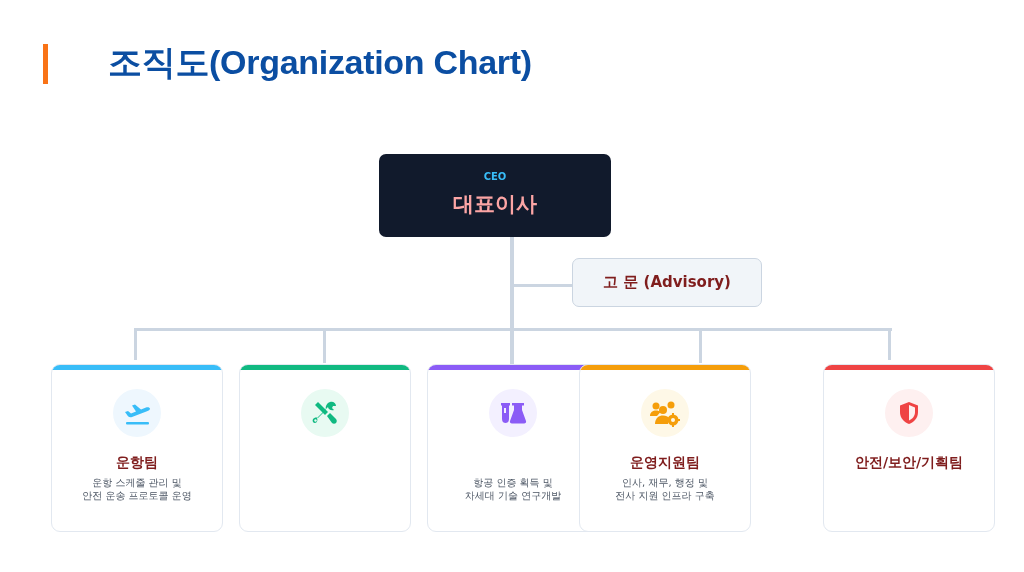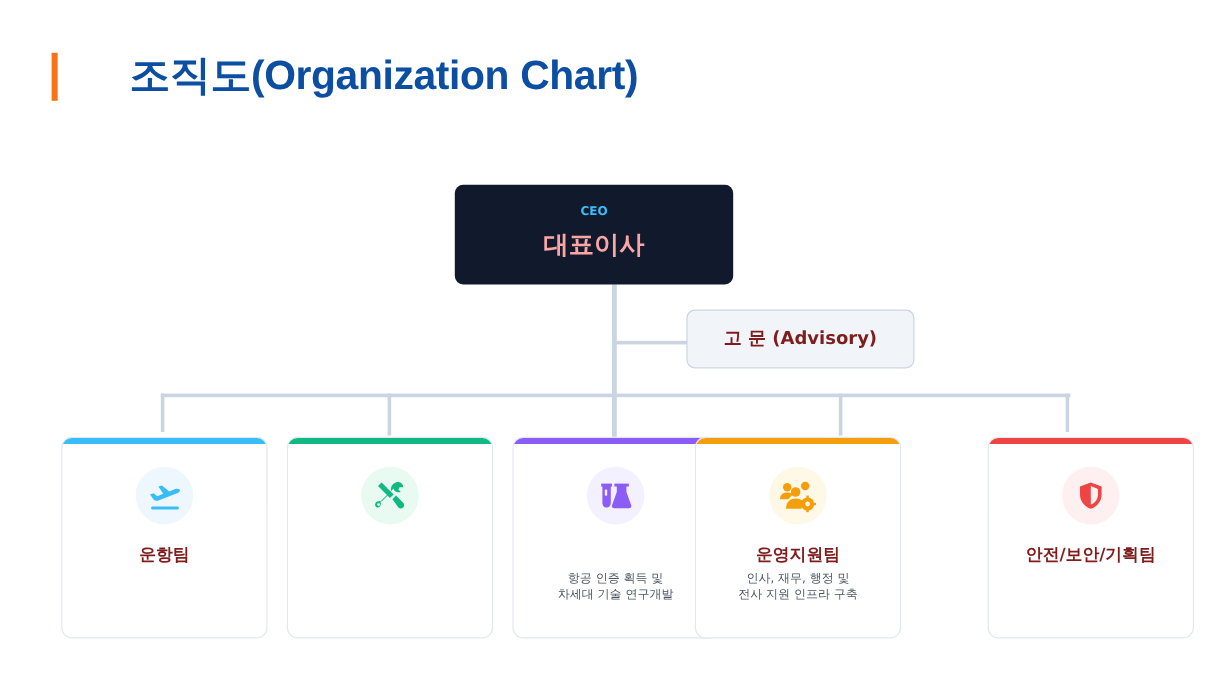--- a/index.html
+++ b/index.html
@@ -46,20 +46,22 @@
 
 <div class="card" style="left:51px;">
   <div class="card-top" style="background:#38bdf8;"></div>
   <div class="icon-circle" style="background:#eef7fe;">
     <svg width="30" height="28" viewBox="0 0 30 28">
       <path d="M3 13 L6 12 L9 14.5 L14 12.5 L10 6.5 L13 5.5 L19 10.5 L24 8.5 C26 7.8 28 8.5 28 9.7 C28 10.8 26.5 11.6 25 12.2 L10 18 C8.5 18.5 7 18.2 6 17.2 Z" fill="#38bdf8"></path>
       <rect x="4" y="23" width="23" height="2.5" rx="1" fill="#38bdf8"></rect>
     </svg>
   </div>
   <div class="card-title">운항팀</div>
+  <div class="card-desc">운항 스케줄 관리 및
+안전 운송 프로토콜 운영</div>
 </div>
 
 <div class="card" style="left:239px;">
   <div class="card-top" style="background:#10b981;"></div>
   <div class="icon-circle" style="background:#e8faf2;">
     <svg width="28" height="28" viewBox="0 0 28 28">
       <path d="M4 6 L7 3 L17 13 L14 16 Z" fill="#10b981"></path>
       <path d="M19 3 C22 2 25 4 25 7 L22 7 L21 9 L23 11 C20 12 17 10 17 8 L6 19 C7 21 6 24 4 24 C2 24 1 22 2 20 C3 19 5 18 7 19 L15 11 C14 7 16 4 19 3 Z" fill="#10b981"></path>
       <path d="M16 17 L19 14 L25 20 C26 21 26 23 25 24 C24 25 22 25 21 24 Z" fill="#10b981"></path>
       <circle cx="4.5" cy="21.5" r="1.2" fill="#e8faf2"></circle>

